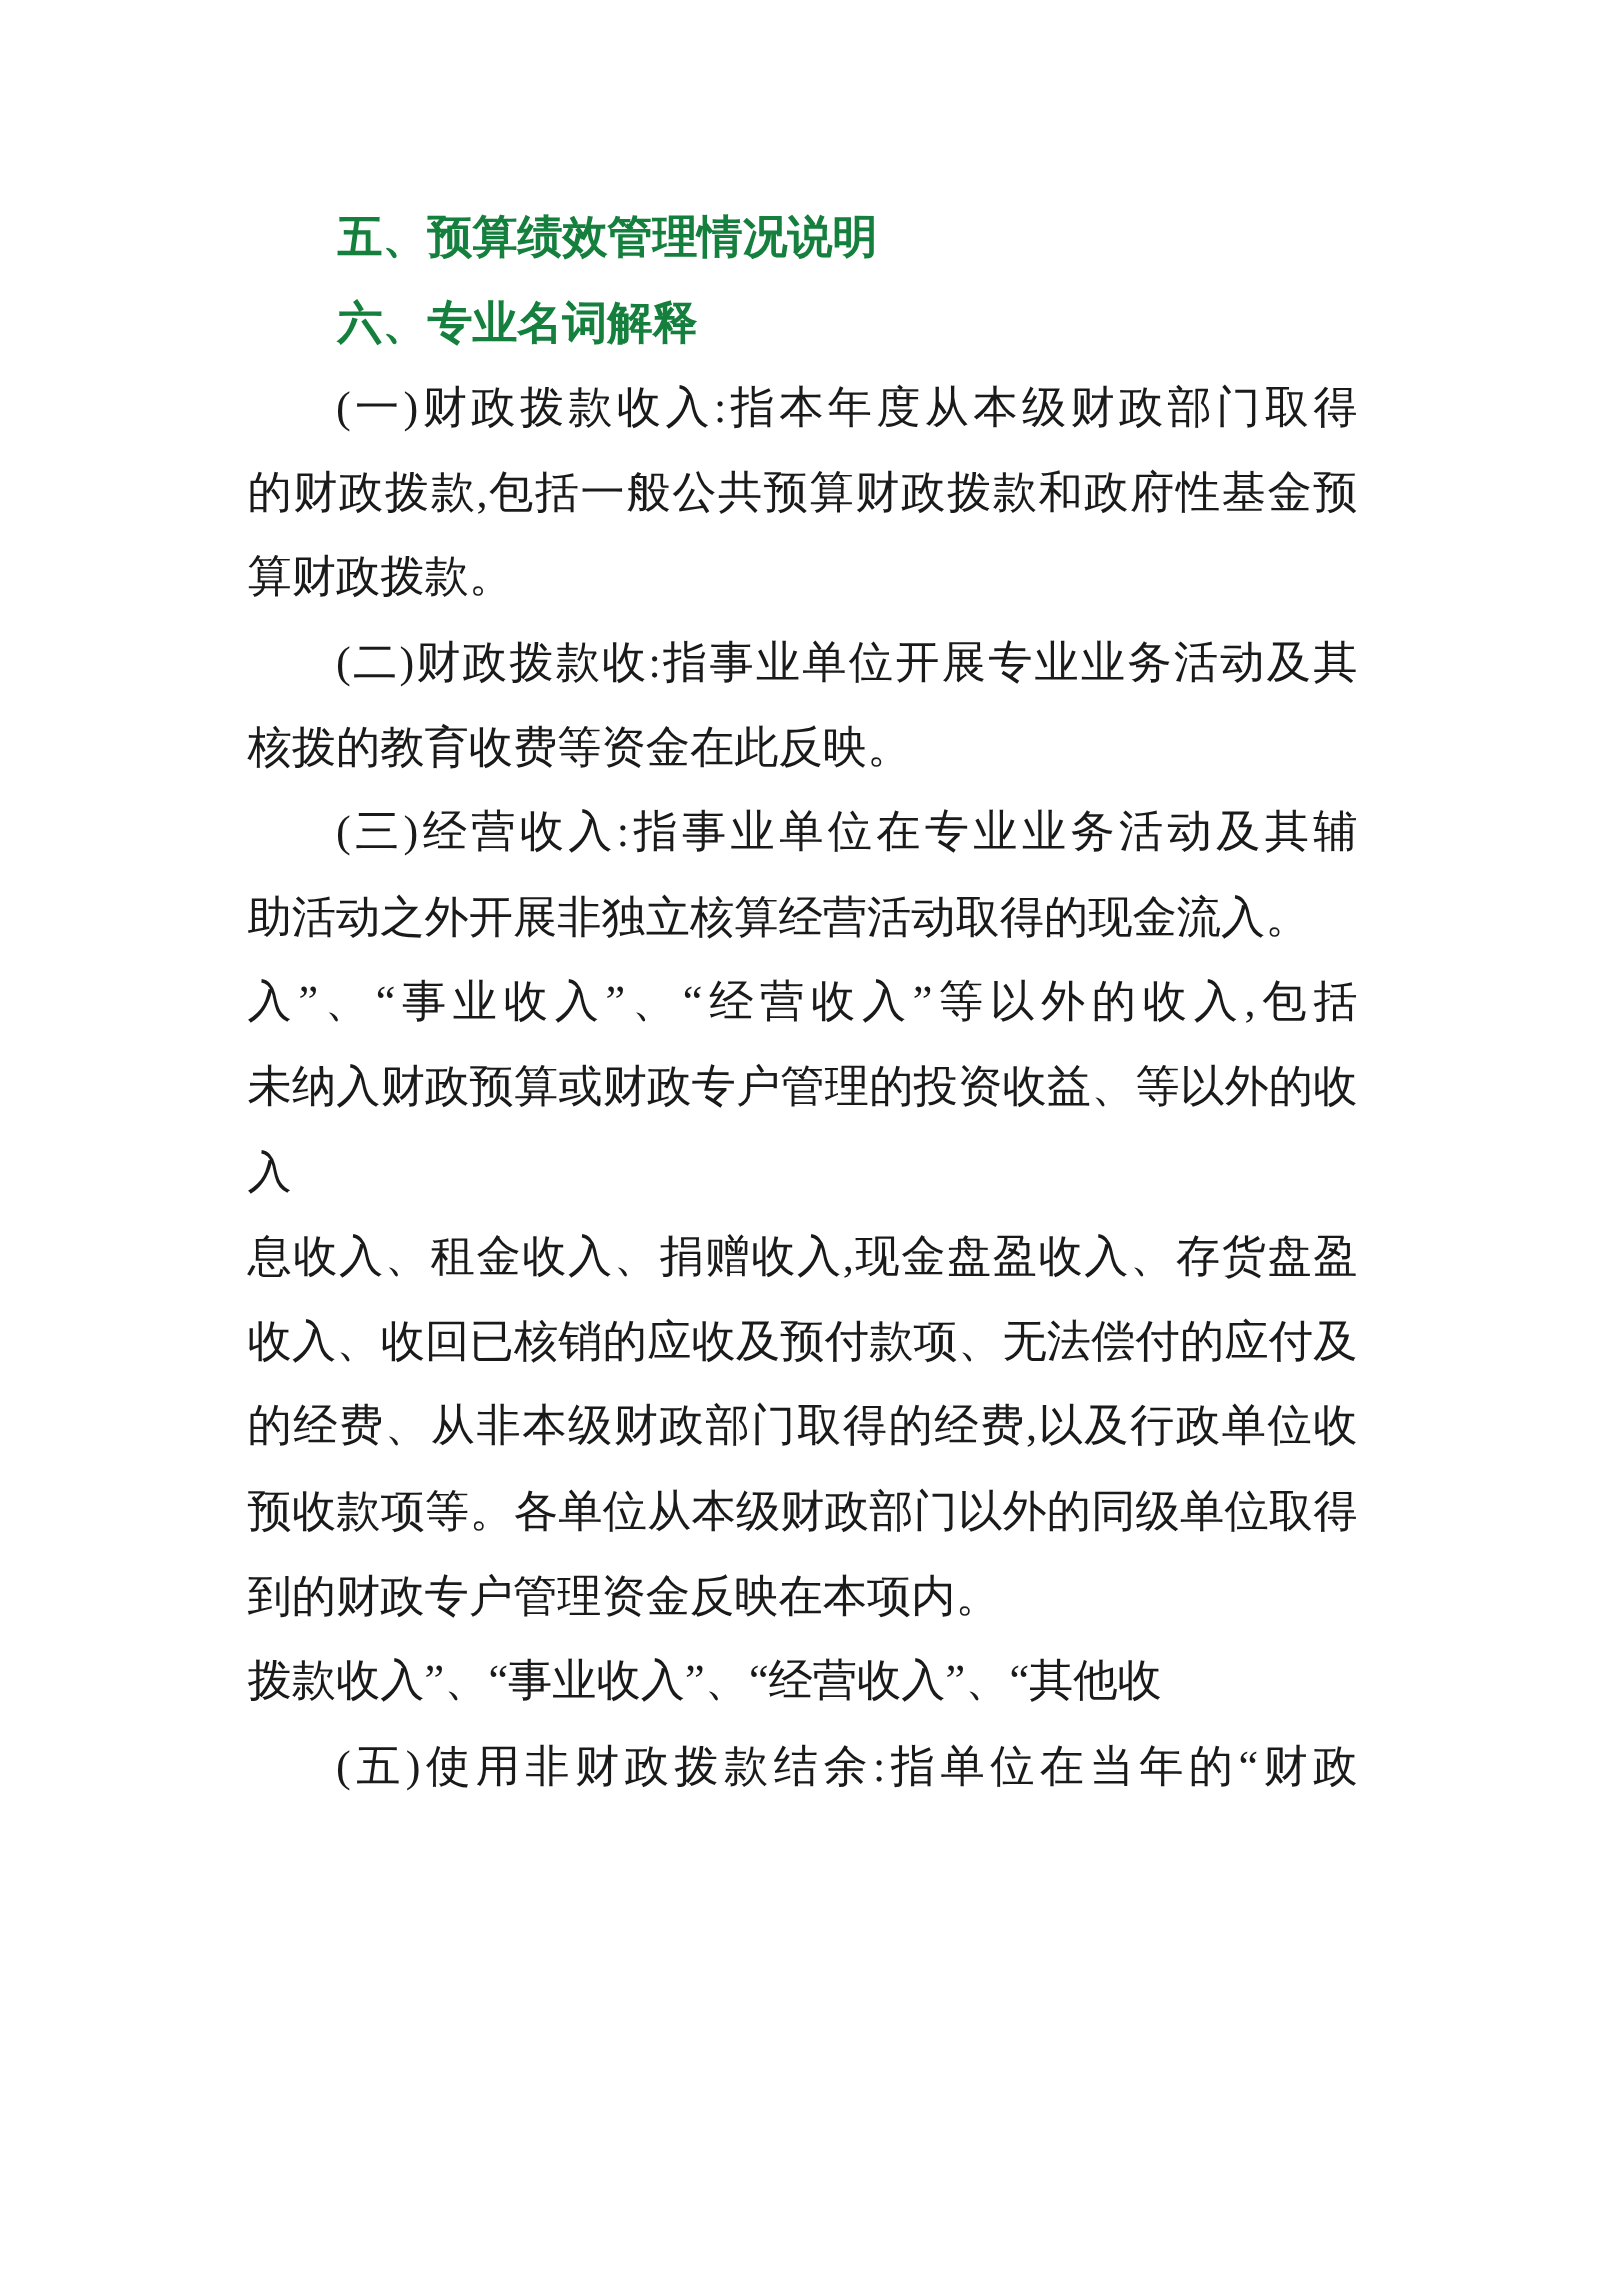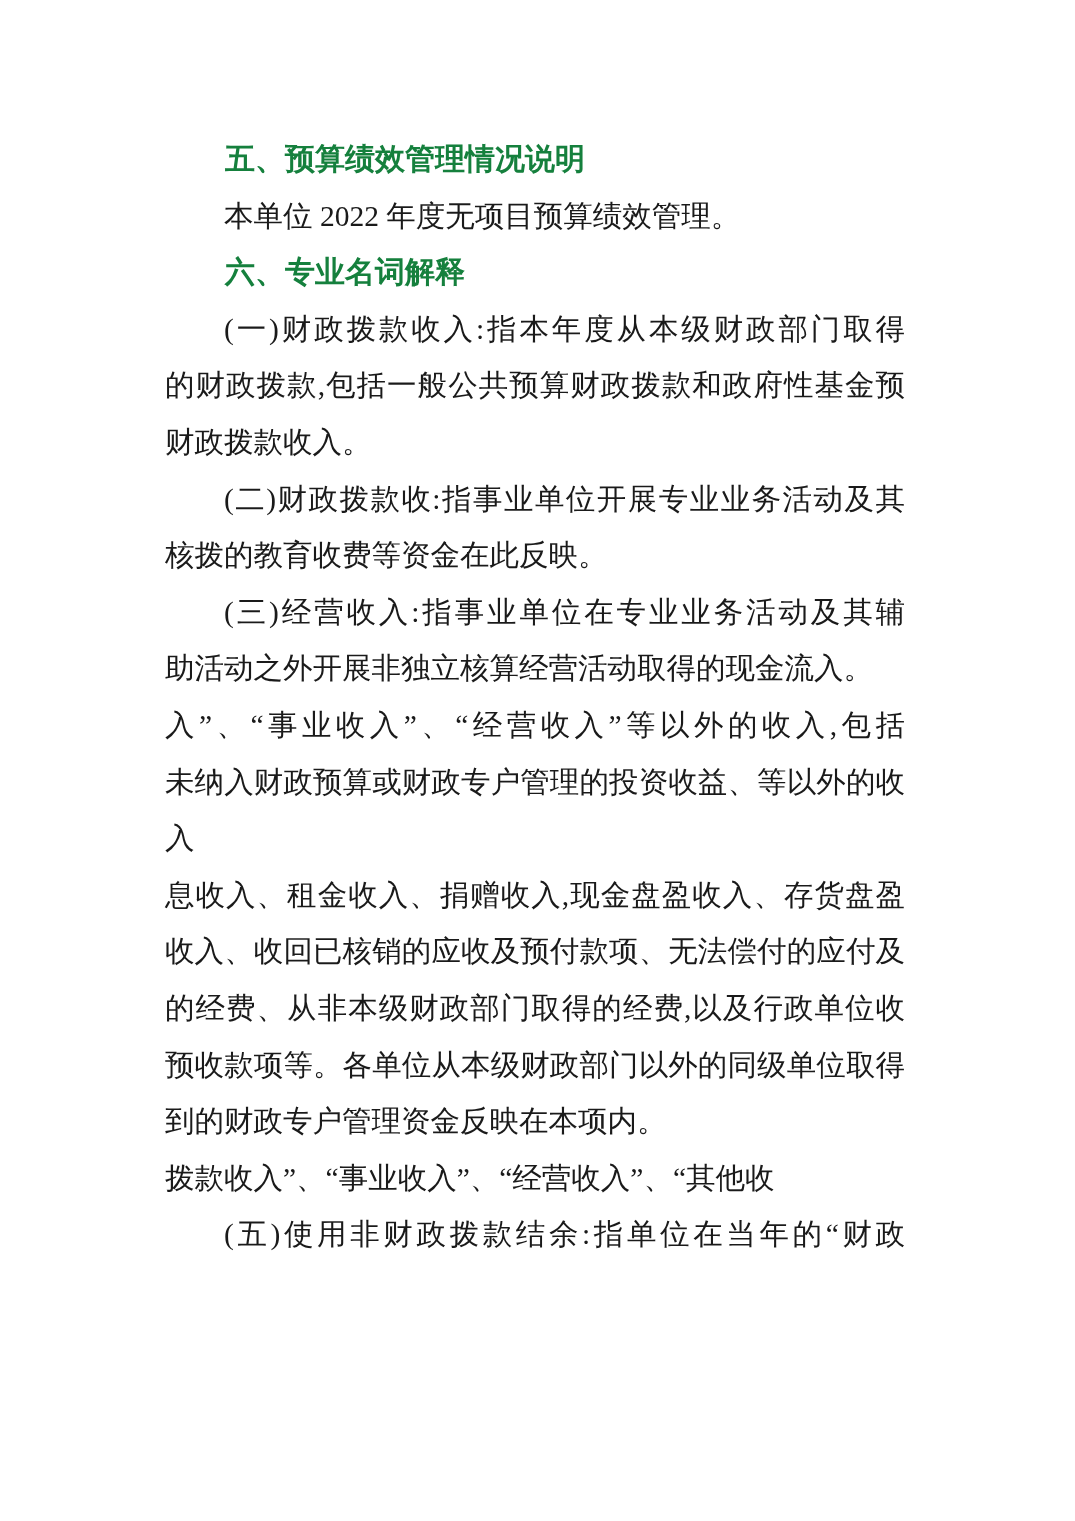--- a/index.html
+++ b/index.html
@@ -48,27 +48,26 @@
     text-align: left;
   }
 </style>
 </head>
 <body>
 
 <div class="page">
 
   <h2 class="heading">五、预算绩效管理情况说明</h2>
 
-  <p class="line indent">本单位 2022 年度无项目预算绩效管理。</p>
 
   <h2 class="heading">六、专业名词解释</h2>
 
   <p class="line indent fill">(一)财政拨款收入:指本年度从本级财政部门取得</p>
   <p class="line fill">的财政拨款,包括一般公共预算财政拨款和政府性基金预</p>
-  <p class="line">财政拨款收入。</p>
+  <p class="line">算财政拨款。</p>
 
   <p class="line indent fill">(二)财政拨款收:指事业单位开展专业业务活动及其</p>
   <p class="line">核拨的教育收费等资金在此反映。</p>
 
   <p class="line indent fill">(三)经营收入:指事业单位在专业业务活动及其辅</p>
   <p class="line">助活动之外开展非独立核算经营活动取得的现金流入。</p>
 
   <p class="line fill">入”、“事业收入”、“经营收入”等以外的收入,包括</p>
   <p class="line fill">未纳入财政预算或财政专户管理的投资收益、等以外的收入</p>
   <p class="line fill">息收入、租金收入、捐赠收入,现金盘盈收入、存货盘盈</p>

